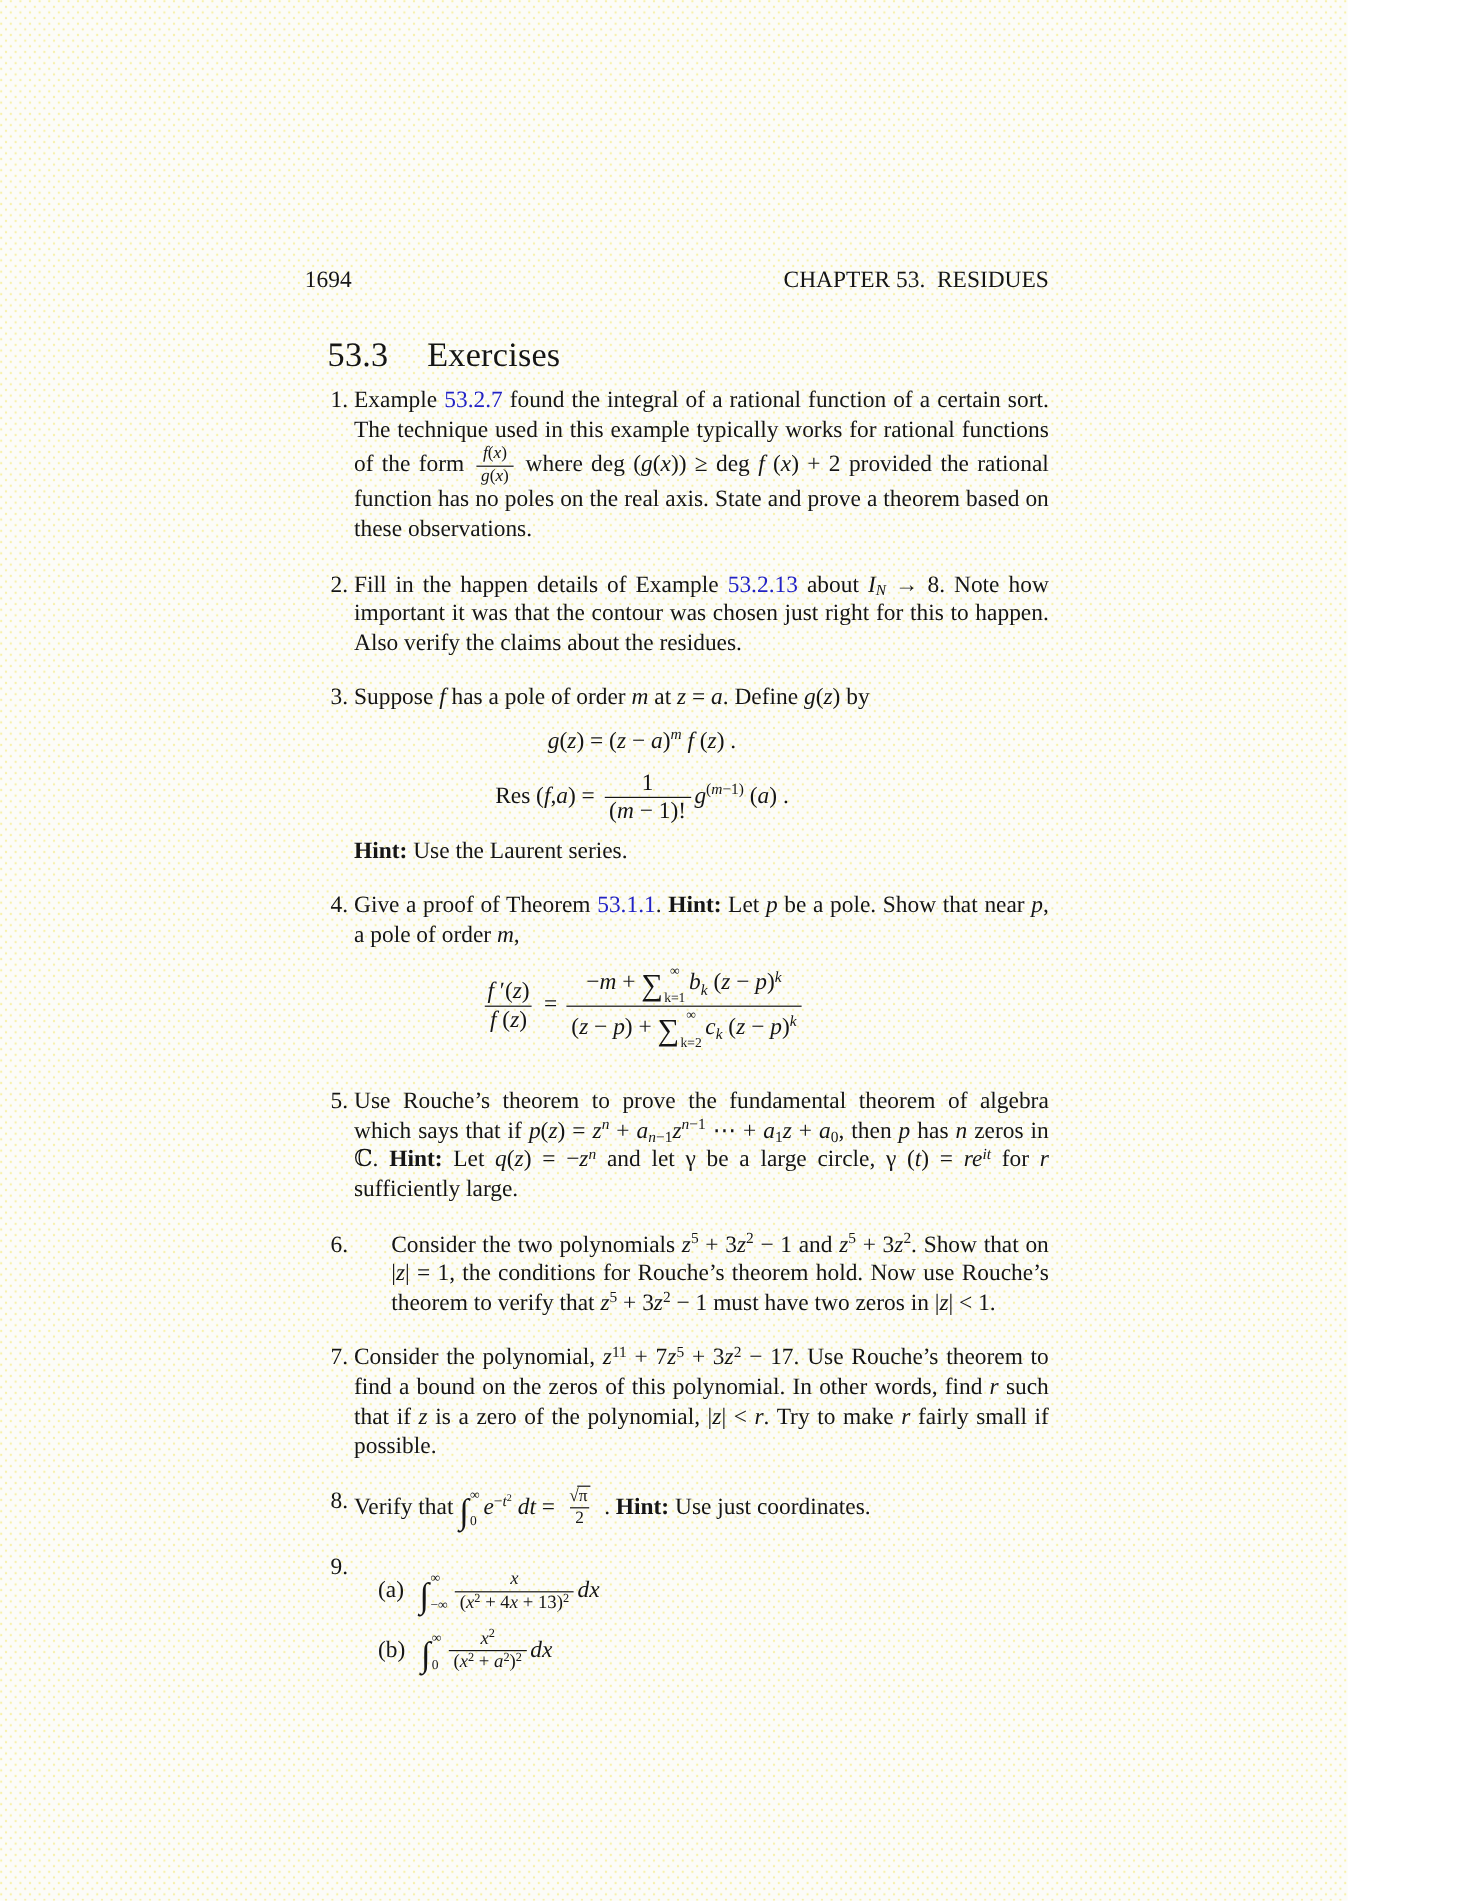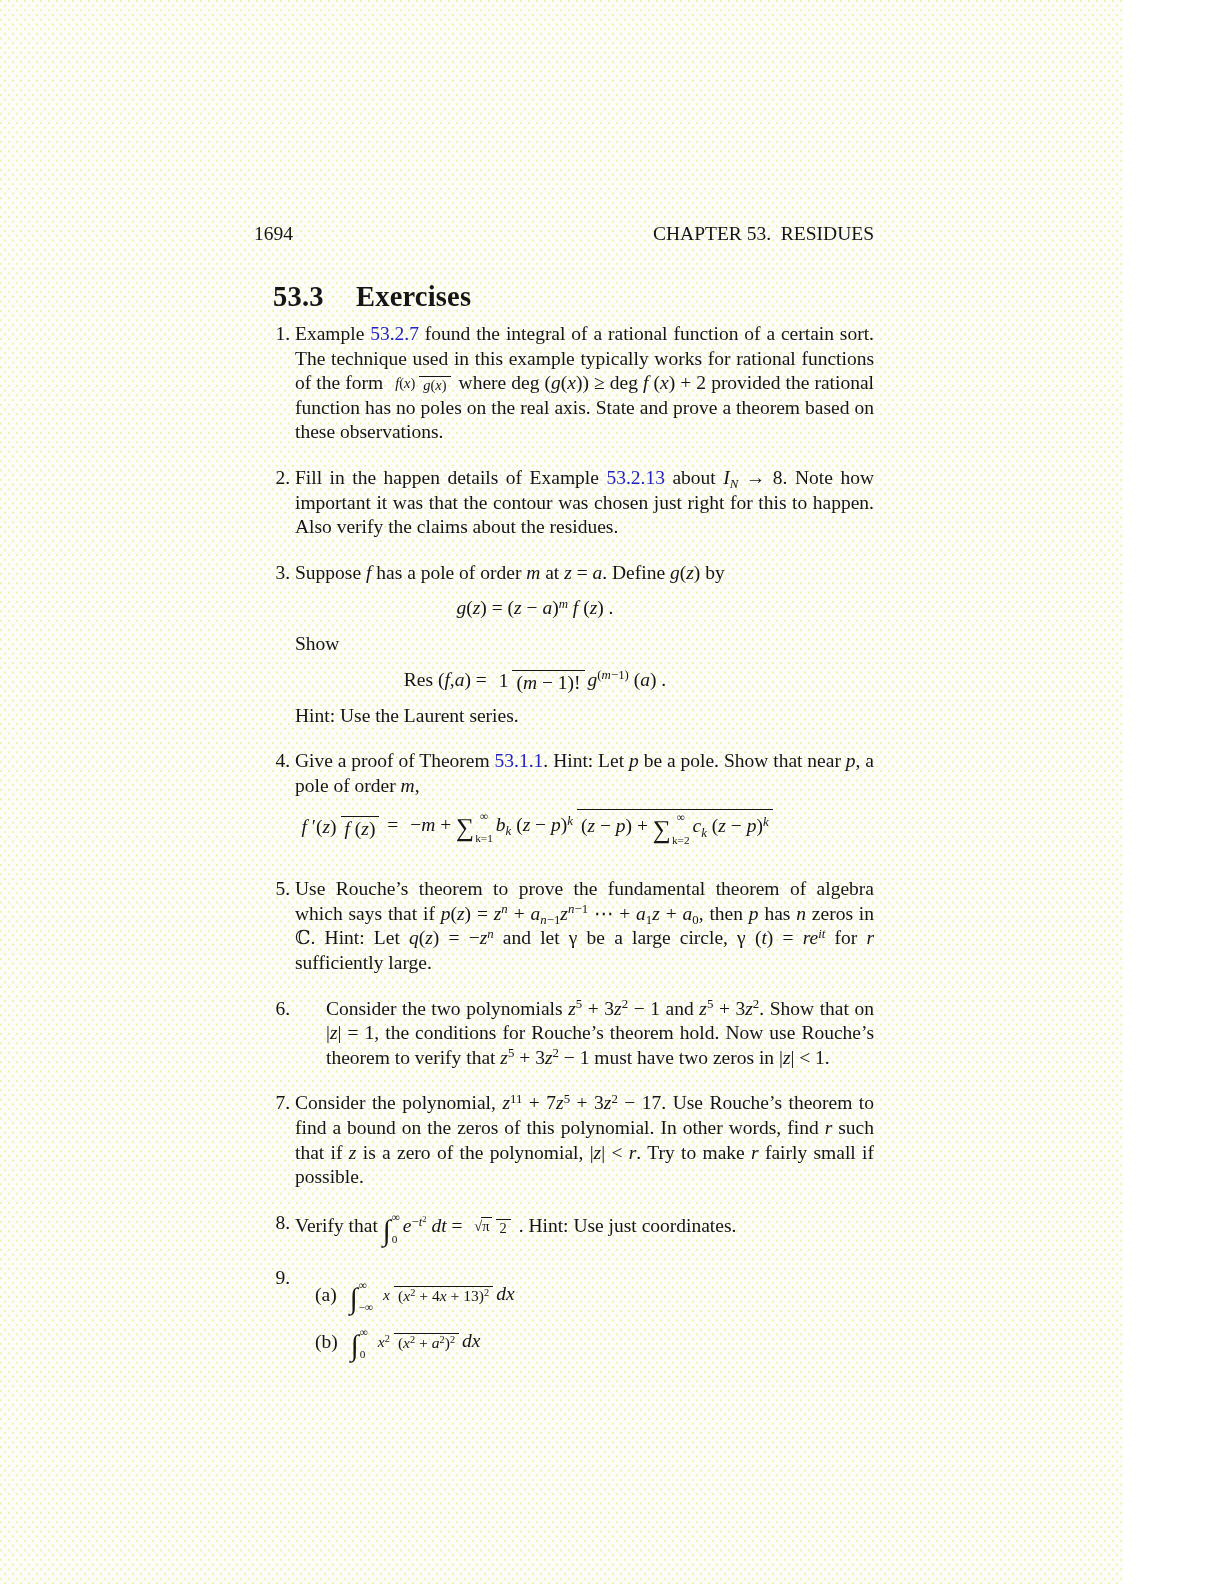--- a/index.html
+++ b/index.html
@@ -10,37 +10,37 @@
       radial-gradient(circle, rgba(244,233,120,0.60) 0.9px, rgba(244,233,120,0) 1.3px),
       radial-gradient(circle, rgba(244,233,120,0.60) 0.9px, rgba(244,233,120,0) 1.3px);
     background-size:8px 9.4px, 8px 9.4px;
     background-position:1px 1px, 5px 5.7px;
     color:#151515;
     font-family:"Liberation Serif","DejaVu Serif",serif;
     font-size:19.5px;
   }
   .sheet{padding:222px 249px 0 254px;}
   .pagehead{display:flex;justify-content:space-between;line-height:24px;}
-  h1.sechead{margin:36px 0 0 19px;font-size:28.5px;line-height:30px;font-weight:700;letter-spacing:0.2px;}
+  h1.sechead{margin:36px 0 0 19px;font-size:28.5px;line-height:30px;font-weight:400;letter-spacing:0.2px;}
   h1.sechead .secnum{margin-right:25px;}
   .exlist{margin-top:0;}
   .item{display:flex;margin-top:21px;}
   .item:first-child{margin-top:10px;}
   .inum{flex:0 0 41px;box-sizing:border-box;text-align:right;padding-right:5px;line-height:24.6px;}
   .ibody{flex:1 1 auto;line-height:24.6px;}
   .para{margin:0;text-align:justify;}
   .para.left{text-align:left;}
   .eqwrap{width:480px;display:flex;justify-content:center;margin:11px 0;}
   .eqline{display:inline-block;white-space:nowrap;}
   .r-i{font-style:italic;}
-  .r-b{font-weight:400;}
+  .r-b{font-weight:700;}
   .r-link{color:#2222c4;cursor:pointer;}
   .r-sup{font-size:0.66em;position:relative;top:-0.5em;line-height:0;}
   .r-sub{font-size:0.66em;position:relative;top:0.3em;line-height:0;}
-  .frac{display:inline-flex;flex-direction:row;align-items:center;text-align:center;
+  .frac{display:inline-flex;flex-direction:column;align-items:center;text-align:center;
         vertical-align:middle;line-height:1.08;margin:0 3px;}
   .frac .fnum{padding:0 4px 1px;}
   .frac .fden{border-top:1.5px solid #151515;padding:1px 4px 0;}
   .frac-s{font-size:0.74em;}
   .opwrap{white-space:nowrap;}
   .intop{font-size:1.5em;line-height:0;vertical-align:-0.28em;}
   .sumop{font-size:1.3em;line-height:0;vertical-align:-0.18em;}
   .oplims{display:inline-flex;flex-direction:column;justify-content:space-between;
           font-size:0.58em;line-height:1;height:3.0em;vertical-align:middle;
           margin:0 3px 0 1px;transform:translateY(0.1em);}
@@ -81,21 +81,20 @@
             <p class="para"><span class="r-t">Fill in the happen details of Example </span><span class="r-link">53.2.13</span><span class="r-t"> about </span><span class="r-i">I</span><span class="r-sub"><span class="r-i">N</span></span><span class="r-t"> → 8. Note how important it was that the contour was chosen just right for this to happen. Also verify the claims about the residues.</span></p>
           </span>
         </div>
         <div class="item">
           <span class="inum">3.</span>
           <span class="ibody" style="display: block;">
             <p class="para"><span class="r-t">Suppose </span><span class="r-i">f</span><span class="r-t"> has a pole of order </span><span class="r-i">m</span><span class="r-t"> at </span><span class="r-i">z</span><span class="r-t"> = </span><span class="r-i">a</span><span class="r-t">. Define </span><span class="r-i">g</span><span class="r-t">(</span><span class="r-i">z</span><span class="r-t">) by</span></p>
             <span class="eqwrap" style="display: flex;">
               <span class="eqline"><span class="r-i">g</span><span class="r-t">(</span><span class="r-i">z</span><span class="r-t">) = (</span><span class="r-i">z</span><span class="r-t"> − </span><span class="r-i">a</span><span class="r-t">)</span><span class="r-sup"><span class="r-i">m</span></span><span class="r-i"> f</span><span class="r-t"> (</span><span class="r-i">z</span><span class="r-t">) .</span></span>
             </span>
-            <p class="para left"><span class="r-t">Show</span></p>
             <span class="eqwrap" style="display: flex;">
               <span class="eqline"><span class="r-t">Res (</span><span class="r-i">f</span><span class="r-t">,</span><span class="r-i">a</span><span class="r-t">) = </span><span class="frac">
                   <span class="fnum"><span class="r-t">1</span></span>
                   <span class="fden"><span class="r-t">(</span><span class="r-i">m</span><span class="r-t"> − 1)!</span></span>
                 </span><span class="r-i">g</span><span class="r-sup"><span class="r-t">(</span><span class="r-i">m</span><span class="r-t">−1)</span></span><span class="r-t"> (</span><span class="r-i">a</span><span class="r-t">) .</span></span>
             </span>
             <p class="para"><span class="r-b">Hint:</span><span class="r-t"> Use the Laurent series.</span></p>
           </span>
         </div>
         <div class="item">

